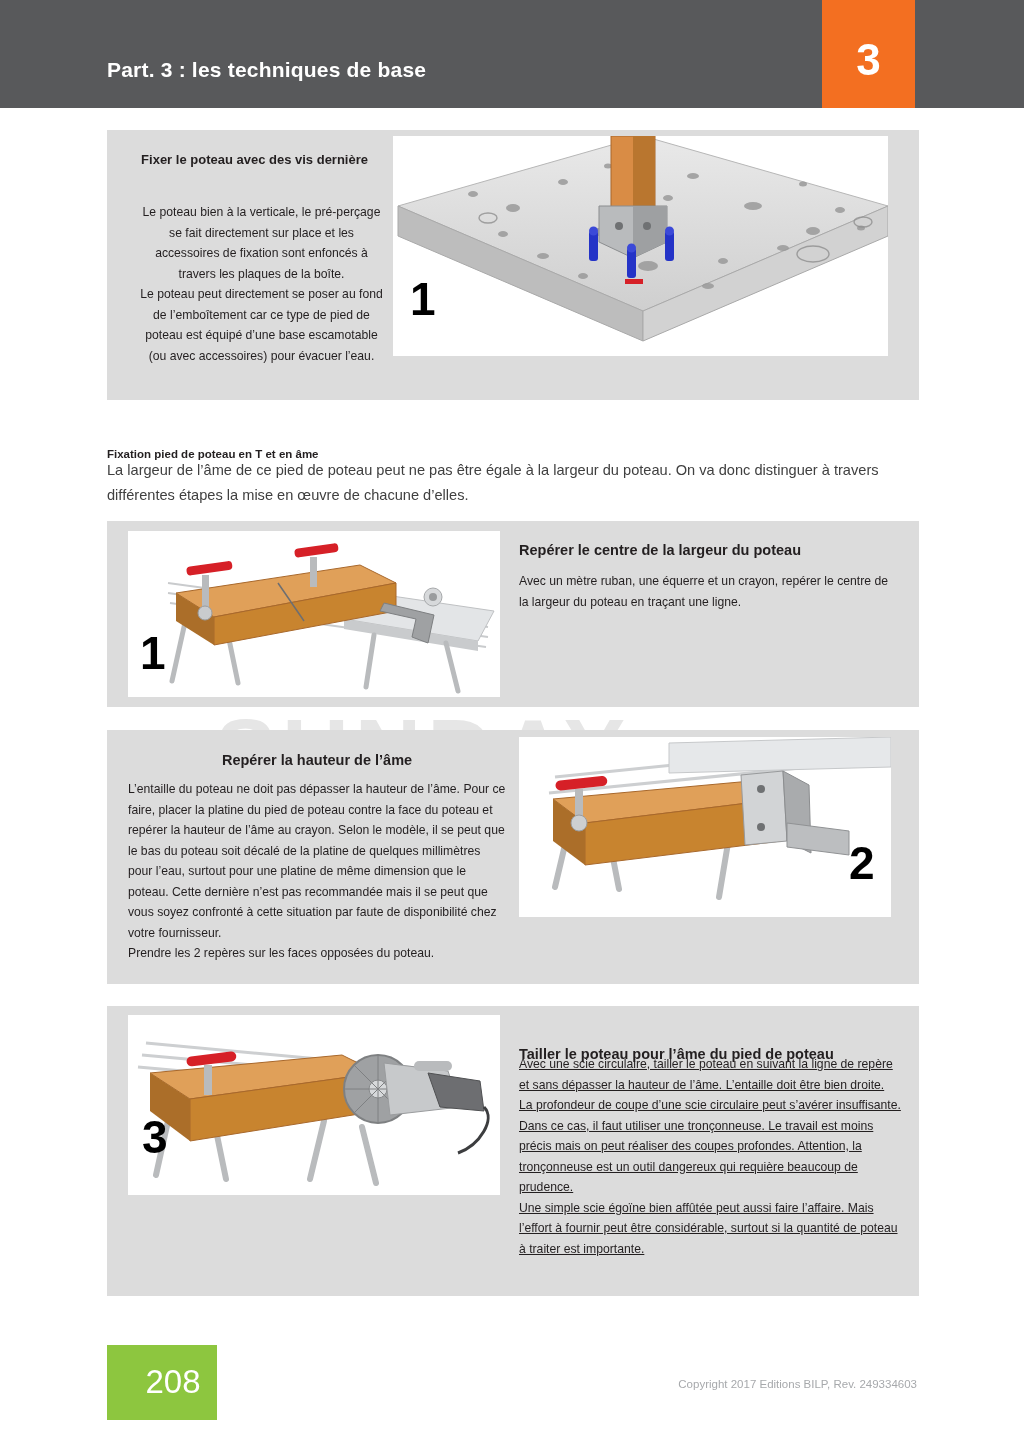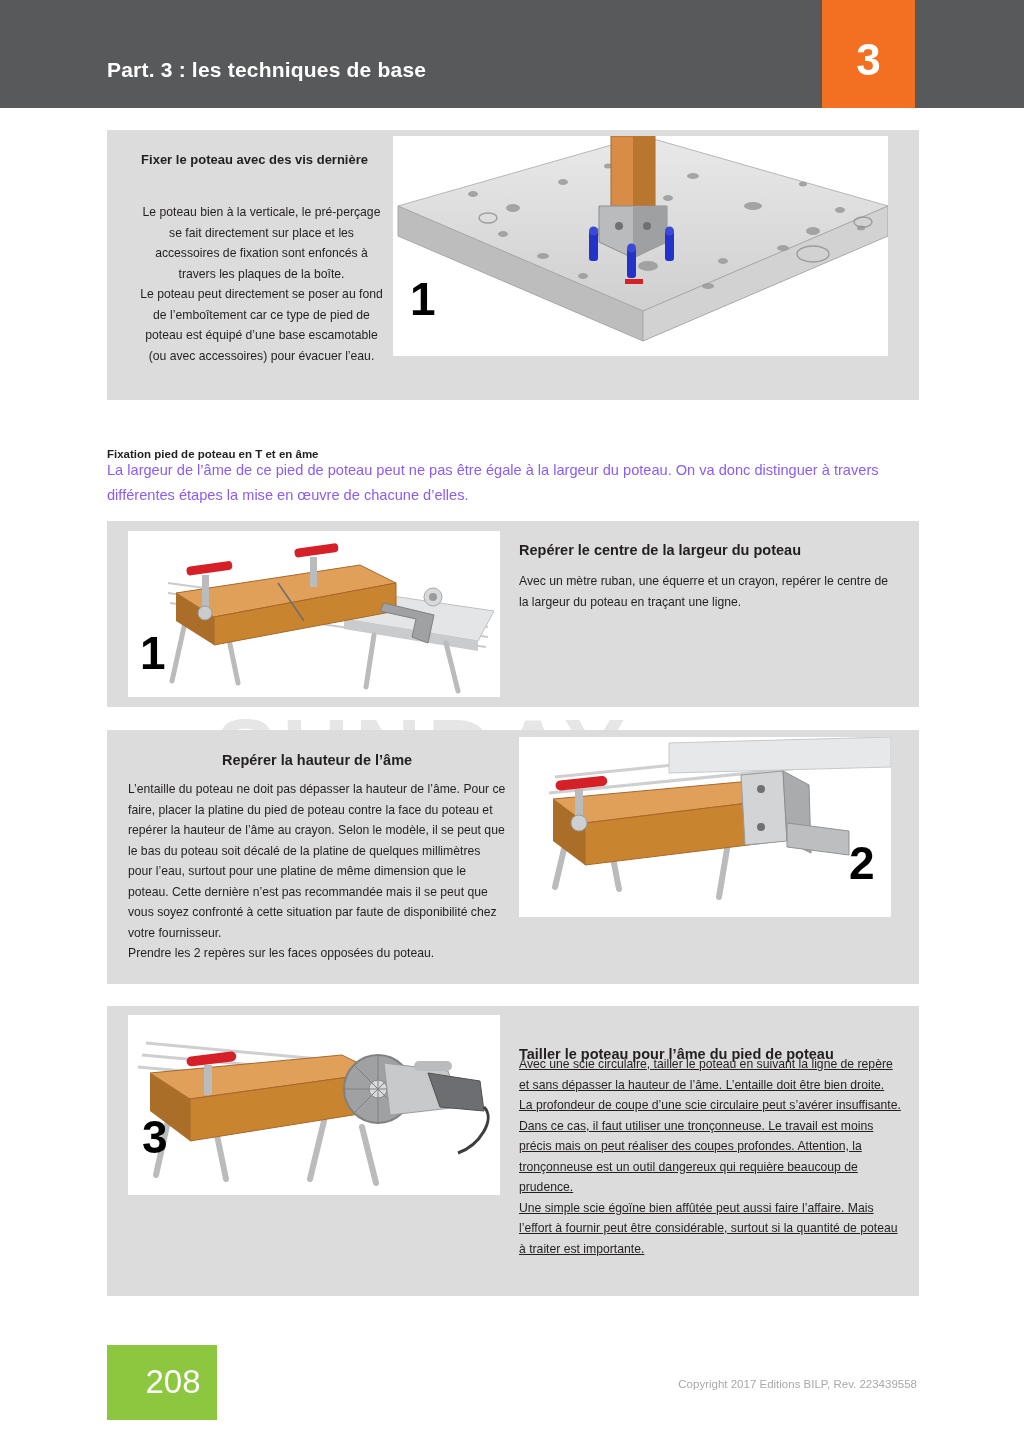--- a/index.html
+++ b/index.html
@@ -93,21 +93,21 @@
     font-weight: bold;
     color: #231f20;
   }
   .intro {
     position: absolute;
     left: 107px;
     top: 458px;
     width: 812px;
     font-size: 14.6px;
     line-height: 25px;
-    color: #8b5cf6;
+    color: #404040;
   }
 
   
   .watermark {
     position: absolute;
     left: 215px;
     top: 700px;
     font-size: 92px;
     font-weight: bold;
     color: #d2d2d2;
@@ -365,13 +365,13 @@
 <div class="fig-num" style="left:142px; top:1114px;">3</div>
 
 <div class="blk-title" style="left:519px; top:1024px; width:380px; font-size:14.5px;margin-top:20px;">Tailler le poteau pour l’âme du pied de poteau</div>
 <div class="blk-body" style="left:519px; top:1054px; width:385px; white-space:pre-line;text-decoration:underline;">Avec une scie circulaire, tailler le poteau en suivant la ligne de repère et sans dépasser la hauteur de l’âme. L’entaille doit être bien droite.
 La profondeur de coupe d’une scie circulaire peut s’avérer insuffisante. Dans ce cas, il faut utiliser une tronçonneuse. Le travail est moins précis mais on peut réaliser des coupes profondes. Attention, la tronçonneuse est un outil dangereux qui requière beaucoup de prudence.
 Une simple scie égoïne bien affûtée peut aussi faire l’affaire. Mais l’effort à fournir peut être considérable, surtout si la quantité de poteau à traiter est importante.</div>
 
 <div class="page-badge">
   <span>208</span>
 </div>
-<div class="copyright">Copyright 2017 Editions BILP, Rev. 223439558</div>
+<div class="copyright">Copyright 2017 Editions BILP, Rev. 249334603</div>
 
 </body></html>

